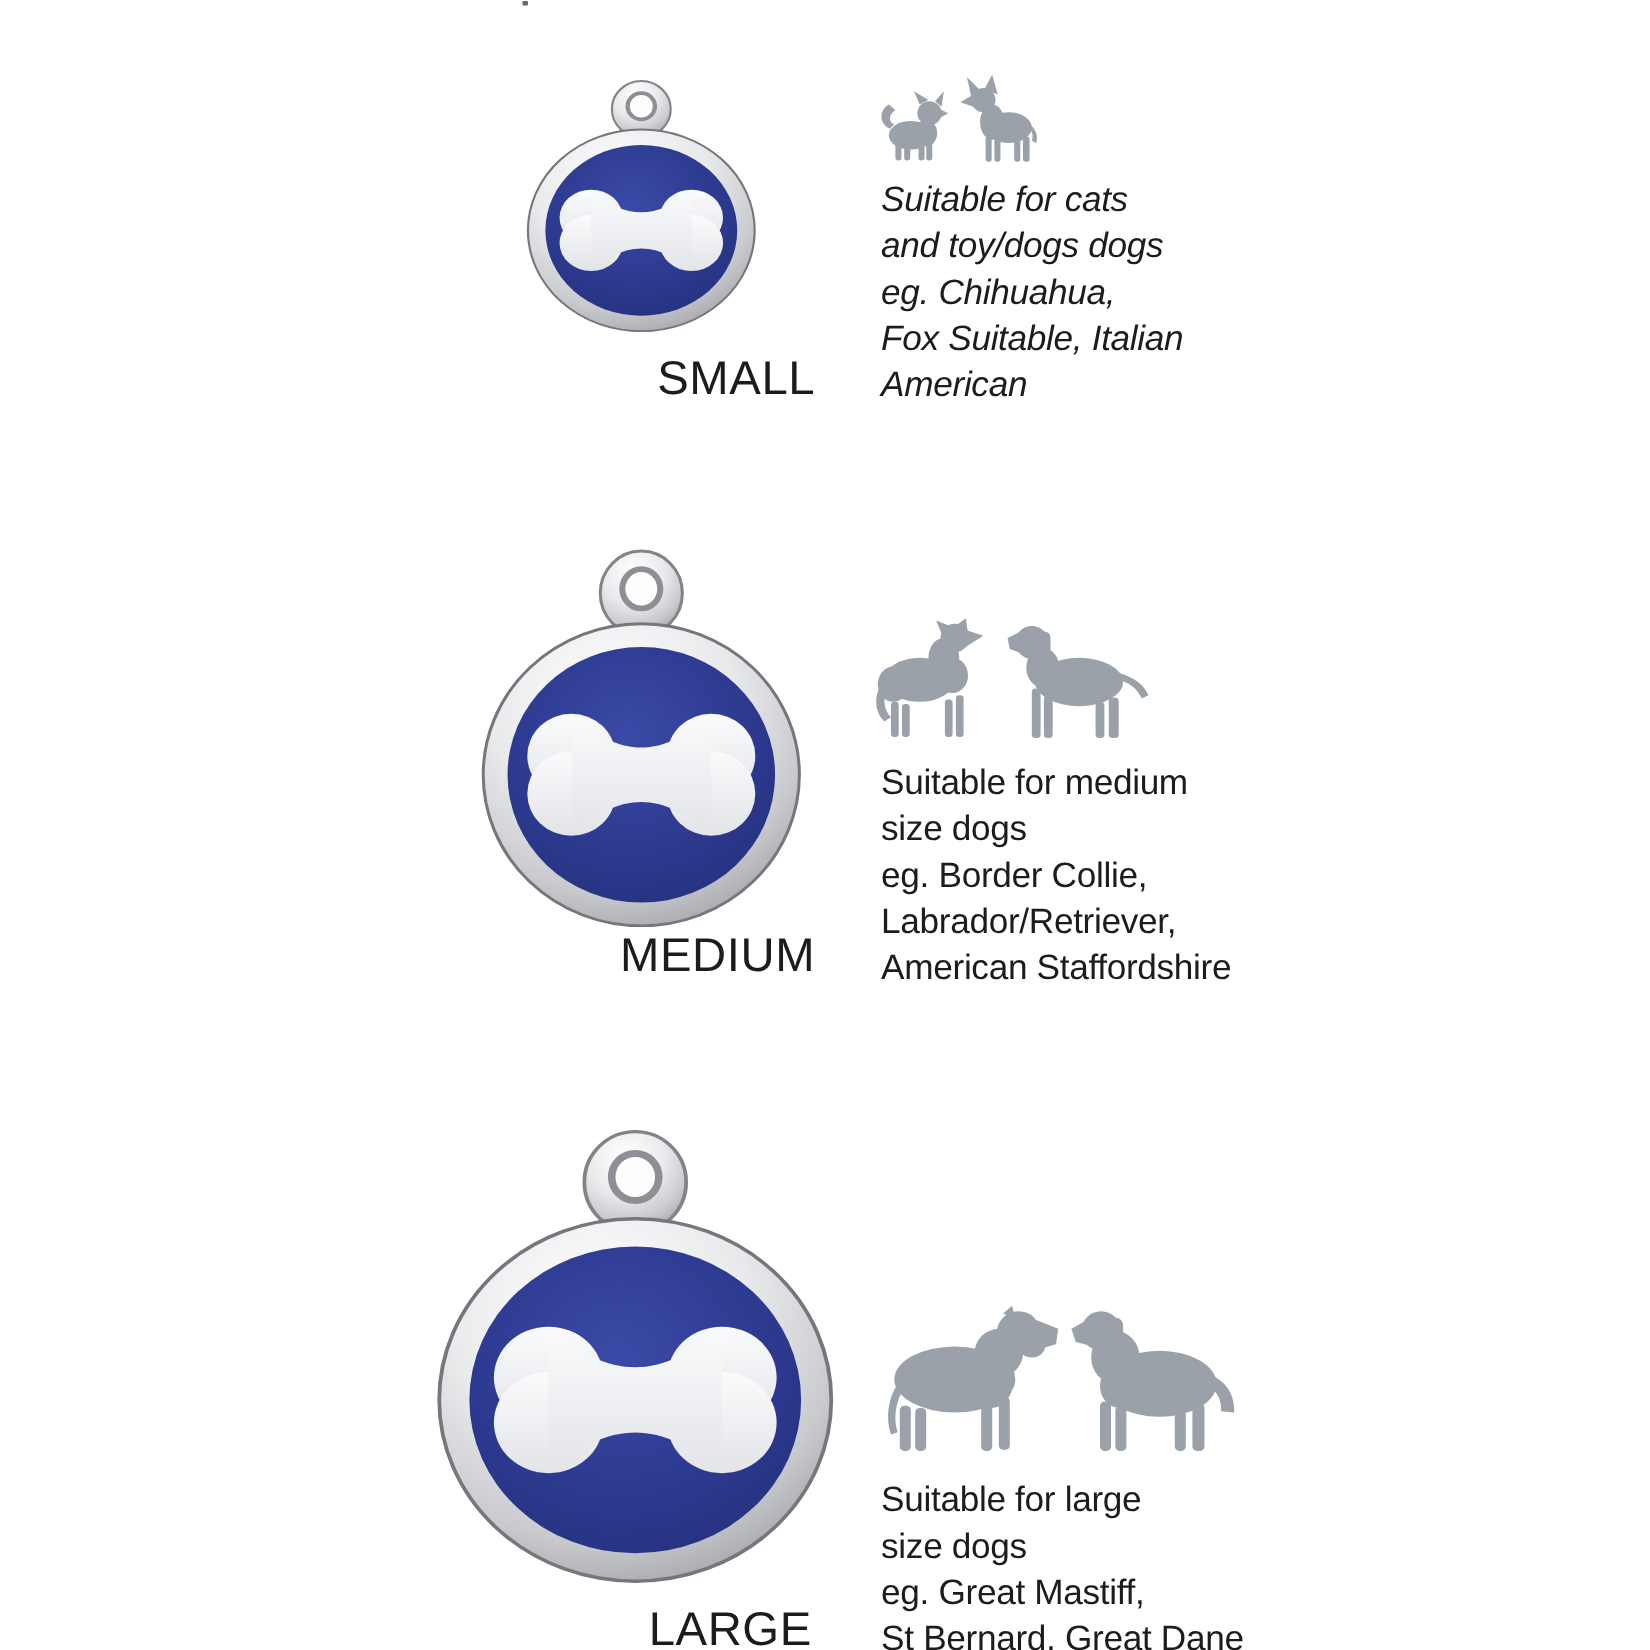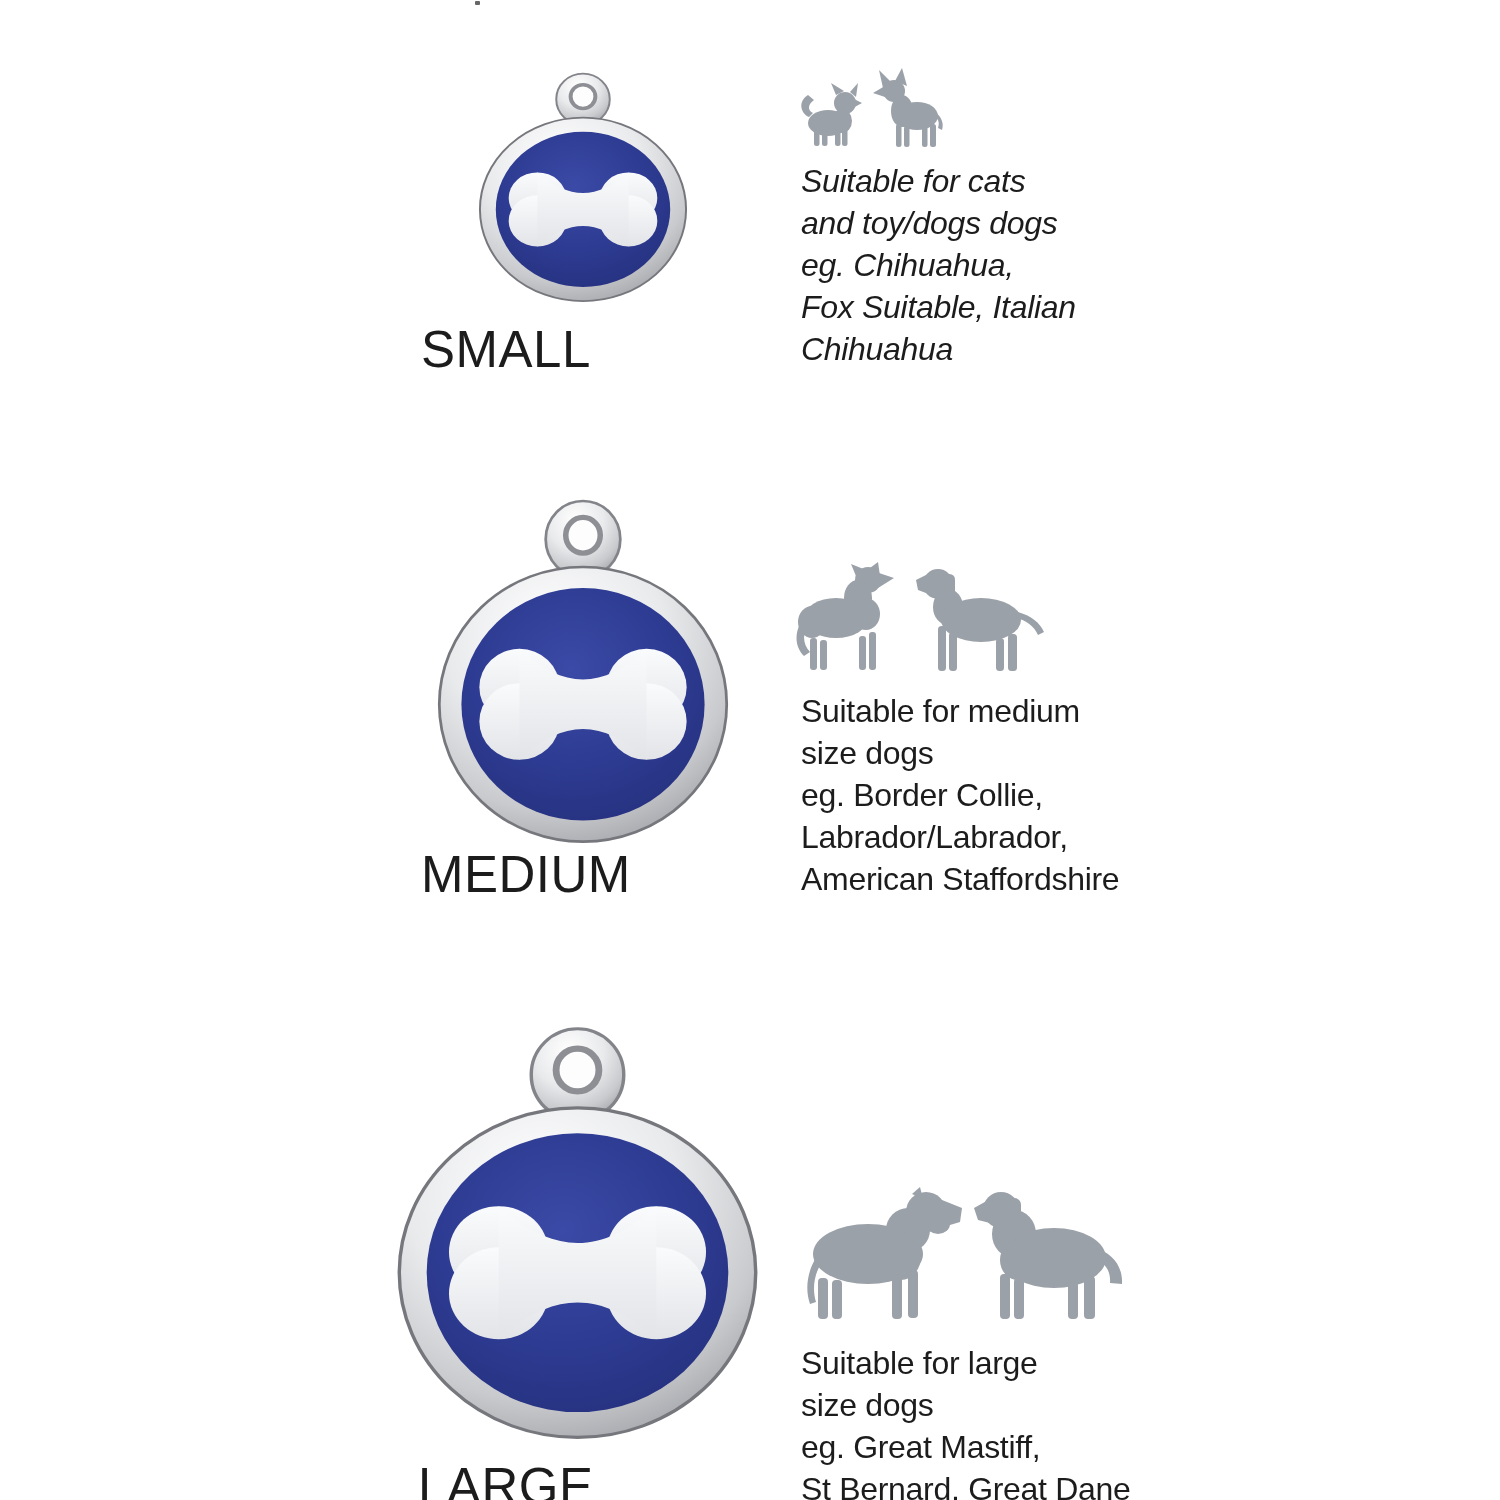--- a/index.html
+++ b/index.html
@@ -2,22 +2,22 @@
 <html><head>
 <meta charset="utf-8">
 <style>
   html,body{margin:0;padding:0;background:#ffffff;}
   #canvas{
     position:relative;width:1500px;height:1500px;background:#ffffff;overflow:hidden;
     font-family:"Liberation Sans", sans-serif;color:#1d1d1f;
   }
   .abs{position:absolute;}
   .size-label{
-    position:absolute;width:320px;text-align:left;
-    font-size:51px;font-weight:400;letter-spacing:.5px;color:#1c1c1c;
+    position:absolute;width:320px;text-align:right;
+    font-size:43px;font-weight:400;letter-spacing:.5px;color:#1c1c1c;
   }
   .desc{
     position:absolute;font-size:32px;line-height:42px;letter-spacing:-0.3px;color:#1c1c1c;
     font-weight:400;white-space:nowrap;
   }
   .speck{position:absolute;width:5px;height:4px;background:#4c4c4c;border-radius:1px;opacity:.85;}
   svg{display:block;}
 </style>
 </head>
 <body>
@@ -93,21 +93,21 @@
       <rect x="127" y="62" width="5.5" height="21" rx="2.5"></rect>
       <rect x="135" y="60" width="6" height="23" rx="2.5"></rect>
     </g>
   </svg>
 
   <div class="desc" style="left:801px;top:160px;font-style:italic;">
     <div>Suitable for cats</div>
     <div>and toy/dogs dogs</div>
     <div>eg. Chihuahua,</div>
     <div>Fox Suitable, Italian</div>
-    <div>Chihuahua</div>
+    <div>American</div>
   </div>
 
   <svg class="abs" style="left:431px;top:497px;" width="304" height="346" viewBox="0 0 220 262" preserveAspectRatio="none">
     <use href="#tagsym"></use>
   </svg>
 
   <div class="size-label" style="left:421px;top:845px;">MEDIUM</div>
 
   <svg class="abs" style="left:796px;top:562px;" width="252" height="112" viewBox="0 0 252 112">
     <g fill="#9ba1a8">
@@ -137,21 +137,21 @@
       <rect x="153" y="70" width="8" height="39" rx="3.5"></rect>
       <rect x="200" y="76" width="8" height="33" rx="3.5"></rect>
       <rect x="212" y="72" width="9" height="37" rx="3.5"></rect>
     </g>
   </svg>
 
   <div class="desc" style="left:801px;top:690px;">
     <div>Suitable for medium</div>
     <div>size dogs</div>
     <div>eg. Border Collie,</div>
-    <div>Labrador/Labrador,</div>
+    <div>Labrador/Retriever,</div>
     <div>American Staffordshire</div>
   </div>
 
   <svg class="abs" style="left:389px;top:1024px;" width="377" height="415" viewBox="0 0 220 262" preserveAspectRatio="none">
     <use href="#tagsym"></use>
   </svg>
 
   <div class="size-label" style="left:418px;top:1457px;">LARGE</div>
 
   <svg class="abs" style="left:796px;top:1182px;" width="330" height="140" viewBox="0 0 330 140">

